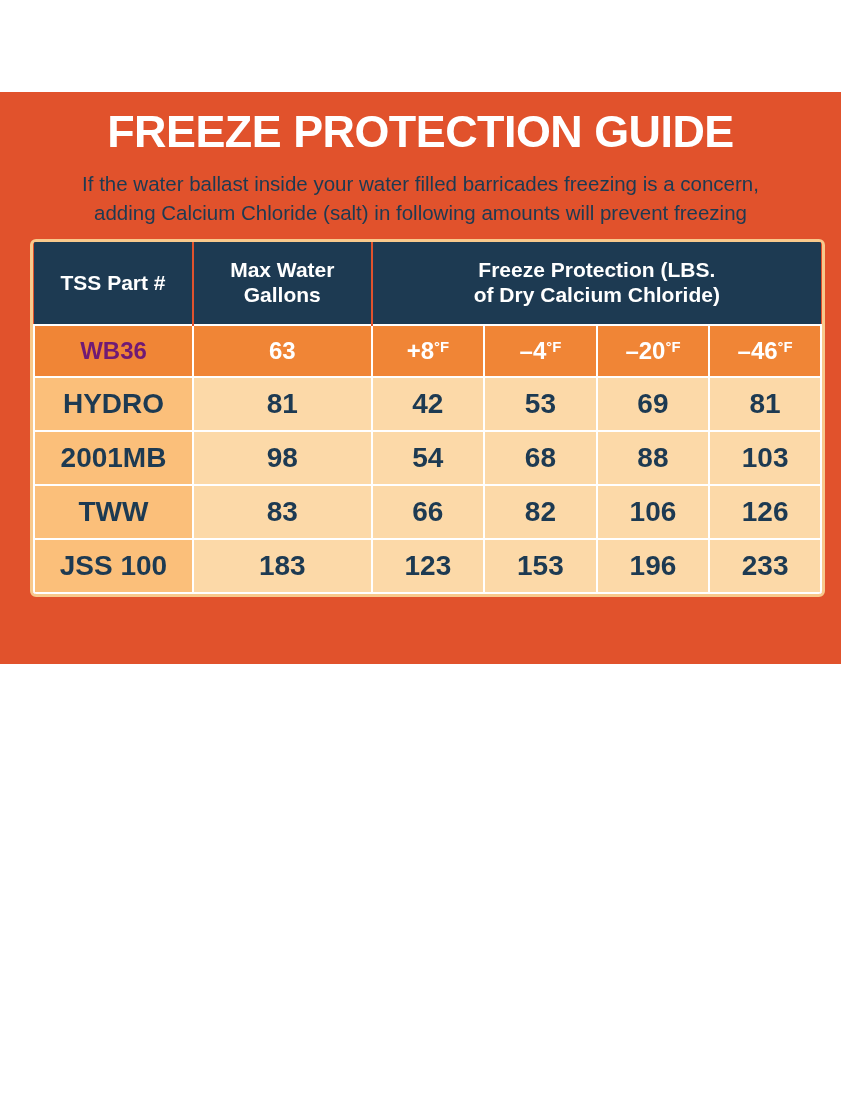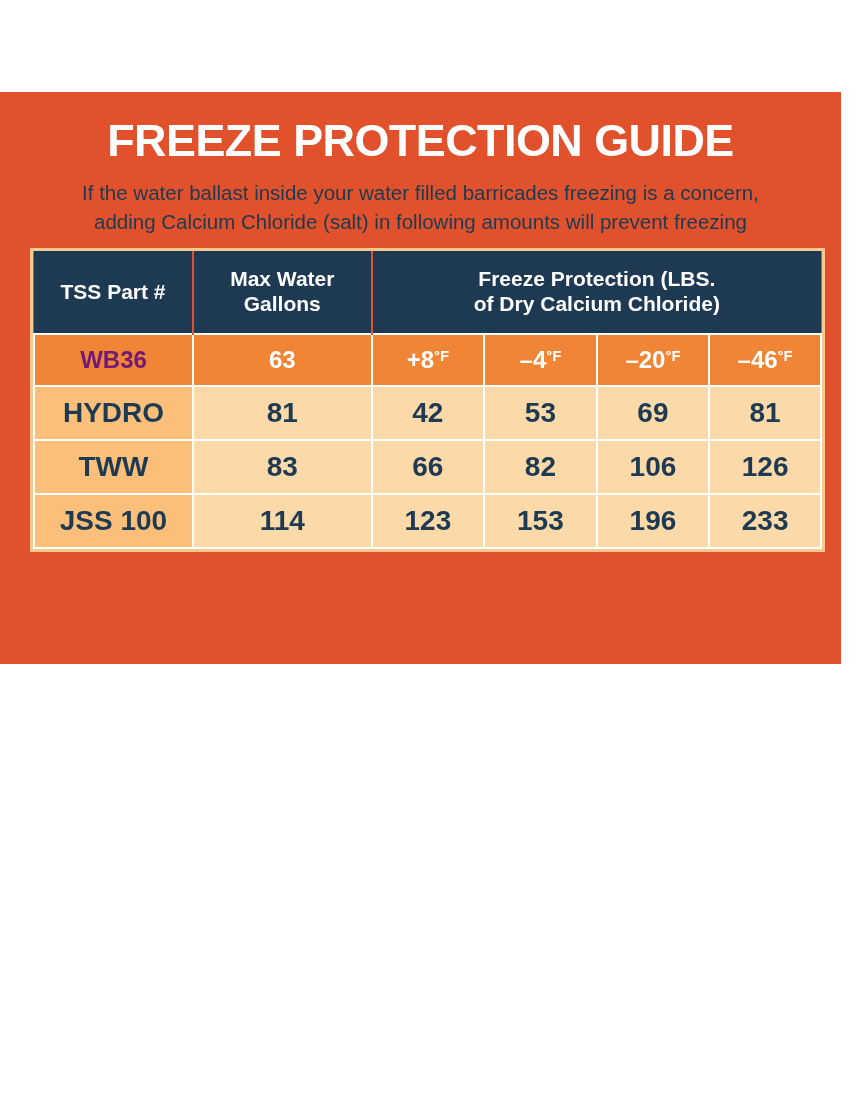--- a/index.html
+++ b/index.html
@@ -22,21 +22,21 @@
   .poster {
     position: absolute;
     left: 0;
     top: 92px;
     width: 841px;
     height: 572px;
     background: #e1522c;
   }
 
   .poster-inner {
-    padding: 26px 30px 0 30px;
+    padding: 17px 30px 0 30px;
   }
 
   .title {
     text-align: center;
     color: #ffffff;
     font-size: 44px;
     font-weight: bold;
     letter-spacing: -0.5px;
     line-height: 1.05;
     margin: 0 0 14px 0;
@@ -51,21 +51,21 @@
     line-height: 1.42;
     margin: 0 auto 12px auto;
     max-width: 790px;
     font-family: "Liberation Sans", sans-serif;
   }
 
   .table-wrap {
     margin: 0 auto;
     width: 795px;
     border: 3px solid #f8c98c;
-    border-radius: 1px;
+    border-radius: 6px;
     overflow: hidden;
     box-sizing: border-box;
   }
 
   table.guide {
     border-collapse: collapse;
     width: 100%;
     table-layout: fixed;
   }
 
@@ -195,33 +195,41 @@
 
             <tr>
               <td class="part">HYDRO</td>
               <td class="gal">81</td>
               <td>42</td>
               <td>53</td>
               <td>69</td>
               <td>81</td>
             </tr>
 
+            <tr>
+              <td class="part">2001MB</td>
+              <td class="gal">98</td>
+              <td>54</td>
+              <td>68</td>
+              <td>88</td>
+              <td>103</td>
+            </tr>
 
             <tr>
               <td class="part">TWW</td>
               <td class="gal">83</td>
               <td>66</td>
               <td>82</td>
               <td>106</td>
               <td>126</td>
             </tr>
 
             <tr>
               <td class="part">JSS 100</td>
-              <td class="gal">114</td>
+              <td class="gal">183</td>
               <td>123</td>
               <td>153</td>
               <td>196</td>
               <td>233</td>
             </tr>
           </tbody>
         </table>
       </div>
 
     </div>

